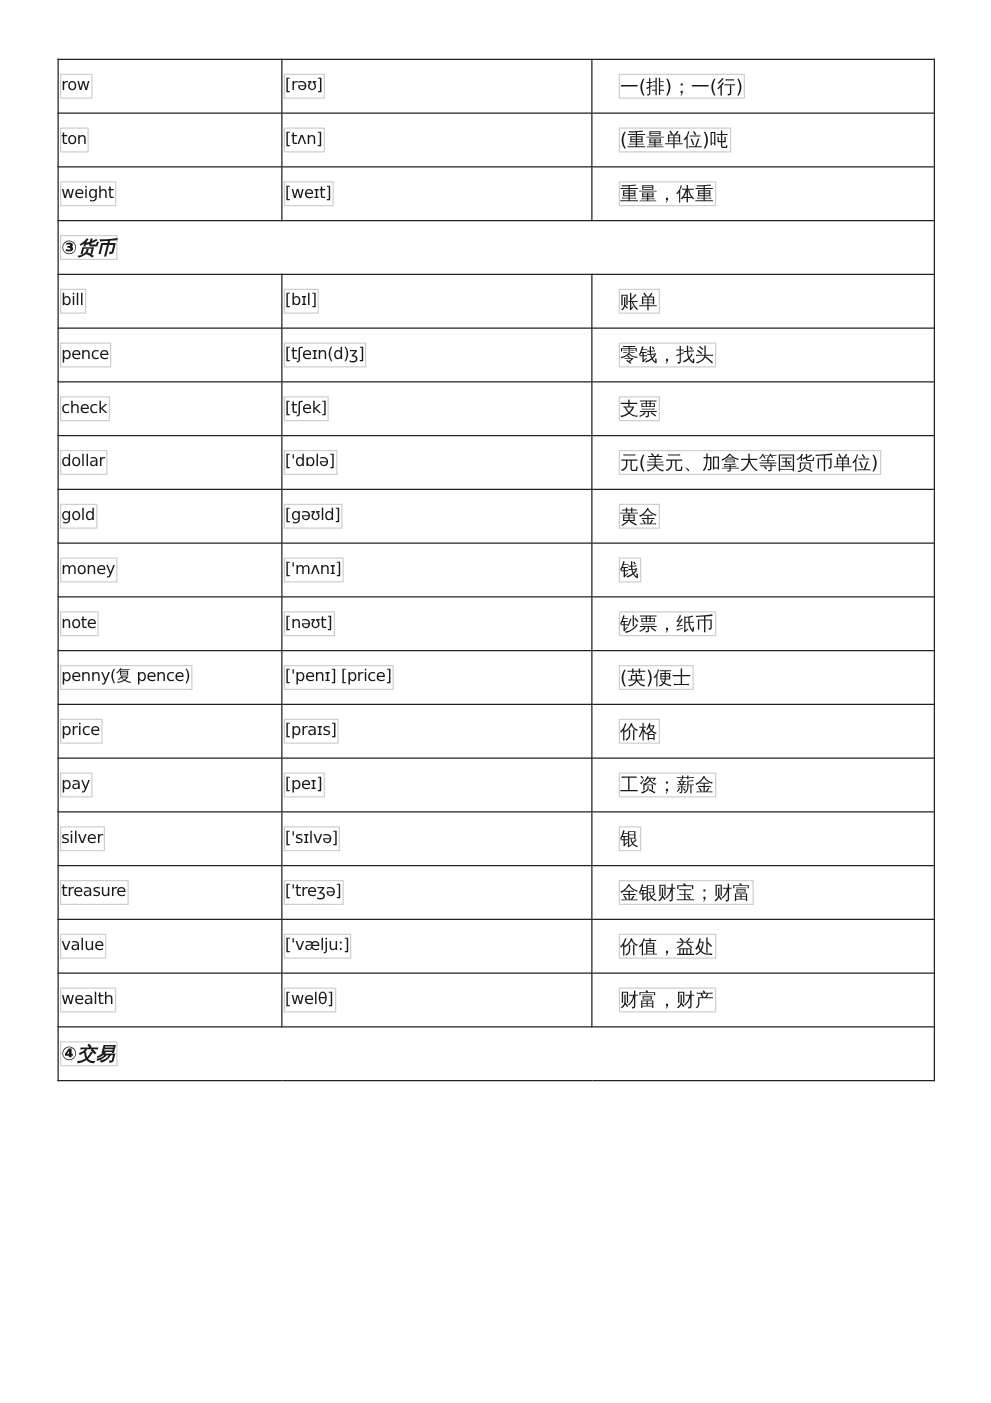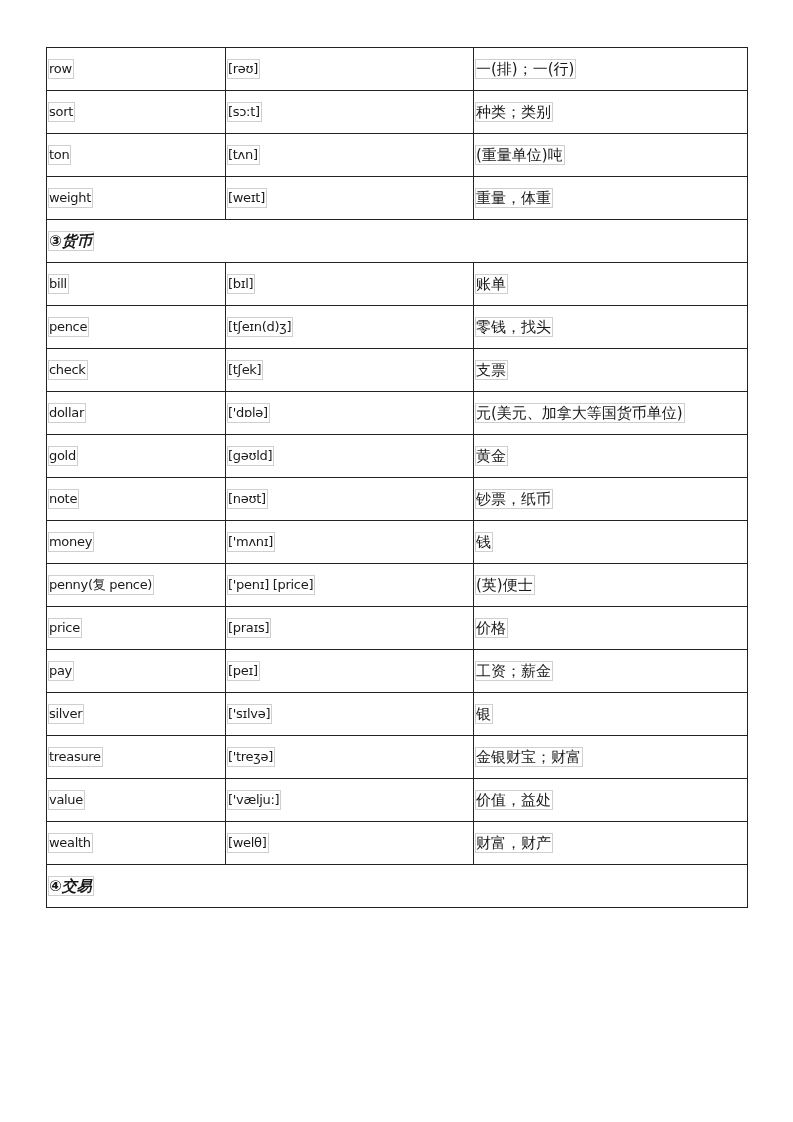--- a/index.html
+++ b/index.html
@@ -14,43 +14,38 @@
     vertical-align: middle; font-size: 14px; line-height: 18px;
   }
   col.c1 { width: 179px; }
   col.c2 { width: 248px; }
   col.c3 { width: 274px; }
   .box {
     display: inline-block; border: 1px solid #cfcfcf; padding: 0 1px 0 0;
     background: #fff; white-space: nowrap;
   }
   .word, .ipa { font-family: "DejaVu Sans", sans-serif; font-size: 13px; letter-spacing: -0.3px; }
-  .meaning { font-size: 15px; }
+  .meaning { font-size: 15px; margin-left: 20px; }
   .section td { height: 42px; font-style: italic; }
   .section .box { font-weight: bold; font-size: 15px; }
 </style>
 </head>
 <body>
 
 <table class="vocab">
   <colgroup>
       <col class="c1">
       <col class="c2">
       <col class="c3">
     </colgroup>
   <tbody id="vocab-body">
       <tr>
         <td><span class="box word">row</span></td>
         <td><span class="box ipa">[rəʊ]</span></td>
         <td><span class="box meaning">一(排)；一(行)</span></td>
-      </tr>
-      <tr>
-        <td><span class="box word">sort</span></td>
-        <td><span class="box ipa">[sɔ:t]</span></td>
-        <td><span class="box meaning">种类；类别</span></td>
       </tr>
       <tr>
         <td><span class="box word">ton</span></td>
         <td><span class="box ipa">[tʌn]</span></td>
         <td><span class="box meaning">(重量单位)吨</span></td>
       </tr>
       <tr>
         <td><span class="box word">weight</span></td>
         <td><span class="box ipa">[weɪt]</span></td>
         <td><span class="box meaning">重量，体重</span></td>
@@ -77,28 +72,28 @@
         <td><span class="box word">dollar</span></td>
         <td><span class="box ipa">['dɒlə]</span></td>
         <td><span class="box meaning">元(美元、加拿大等国货币单位)</span></td>
       </tr>
       <tr>
         <td><span class="box word">gold</span></td>
         <td><span class="box ipa">[gəʊld]</span></td>
         <td><span class="box meaning">黄金</span></td>
       </tr>
       <tr>
+        <td><span class="box word">money</span></td>
+        <td><span class="box ipa">['mʌnɪ]</span></td>
+        <td><span class="box meaning">钱</span></td>
+      </tr>
+      <tr>
         <td><span class="box word">note</span></td>
         <td><span class="box ipa">[nəʊt]</span></td>
         <td><span class="box meaning">钞票，纸币</span></td>
-      </tr>
-      <tr>
-        <td><span class="box word">money</span></td>
-        <td><span class="box ipa">['mʌnɪ]</span></td>
-        <td><span class="box meaning">钱</span></td>
       </tr>
       <tr>
         <td><span class="box word">penny(复 pence)</span></td>
         <td><span class="box ipa">['penɪ] [price]</span></td>
         <td><span class="box meaning">(英)便士</span></td>
       </tr>
       <tr>
         <td><span class="box word">price</span></td>
         <td><span class="box ipa">[praɪs]</span></td>
         <td><span class="box meaning">价格</span></td>

